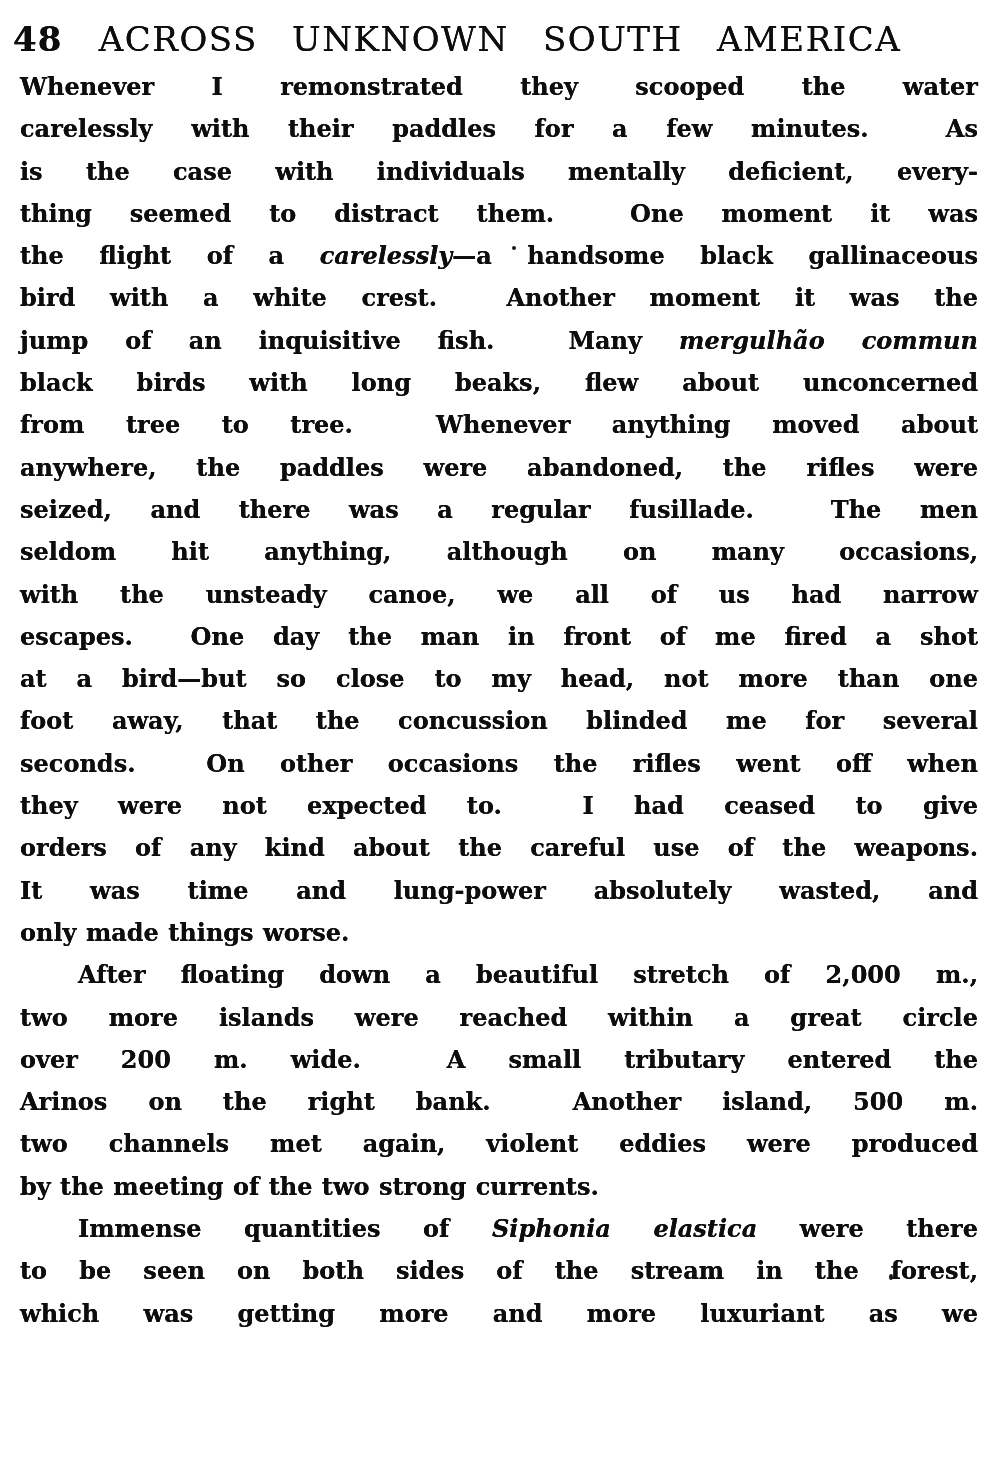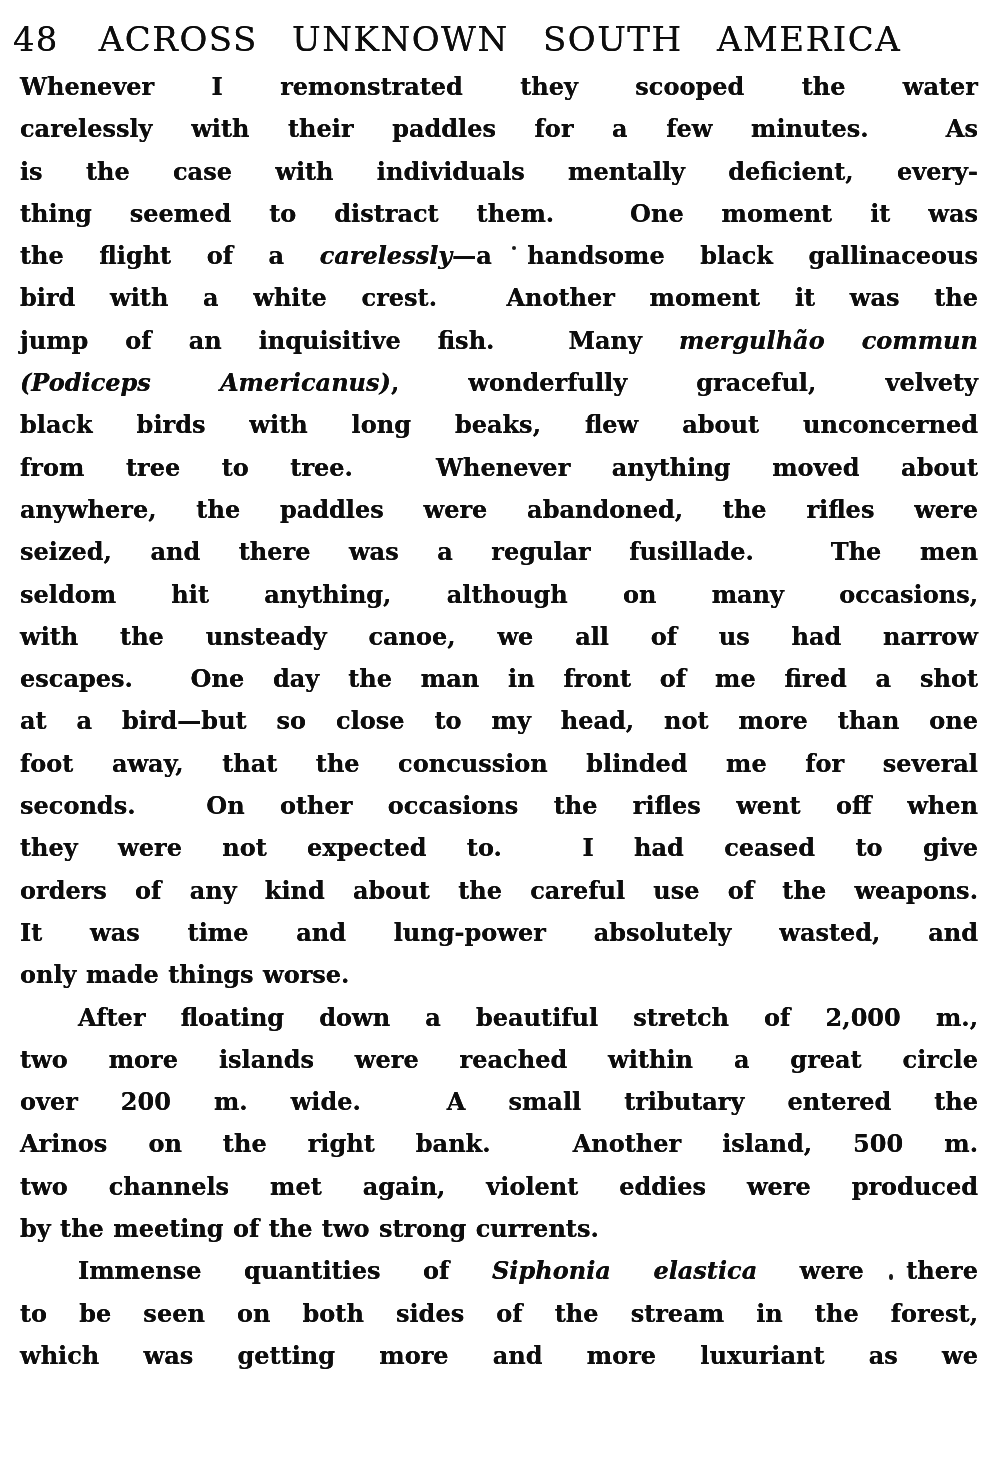--- a/index.html
+++ b/index.html
@@ -22,21 +22,21 @@
     left: 0;
     width: 1000px;
     height: 46px;
     line-height: 46px;
   }
   #page-num {
     position: absolute;
     left: 13px;
     top: 0;
     font-size: 34px;
-    font-weight: normal;
+    font-weight: bold;
     letter-spacing: 1px;
     text-shadow: 0 0 0.6px currentColor;
   }
   #head-title {
     display: block;
     text-align: center;
     font-size: 34px;
     font-weight: normal;
     letter-spacing: 1.5px;
     word-spacing: 22px;
@@ -87,21 +87,20 @@
   </div>
 
   <div id="body-text">
       <div class="line"><span>Whenever I remonstrated they scooped the water</span></div>
       <div class="line"><span>carelessly with their paddles for a few minutes.&nbsp; As</span></div>
       <div class="line"><span>is the case with individuals mentally deficient, every-</span></div>
       <div class="line"><span>thing seemed to distract them.&nbsp; One moment it was</span></div>
       <div class="line"><span>the flight of a </span><span class="it">carelessly</span><span>—a handsome black gallinaceous</span></div>
       <div class="line"><span>bird with a white crest.&nbsp; Another moment it was the</span></div>
       <div class="line"><span>jump of an inquisitive fish.&nbsp; Many </span><span class="it">mergulhão commun</span></div>
-      <div class="line"><span class="it">(Podiceps Americanus)</span><span>, wonderfully graceful, velvety</span></div>
       <div class="line"><span>black birds with long beaks, flew about unconcerned</span></div>
       <div class="line"><span>from tree to tree.&nbsp; Whenever anything moved about</span></div>
       <div class="line"><span>anywhere, the paddles were abandoned, the rifles were</span></div>
       <div class="line"><span>seized, and there was a regular fusillade.&nbsp; The men</span></div>
       <div class="line"><span>seldom hit anything, although on many occasions,</span></div>
       <div class="line"><span>with the unsteady canoe, we all of us had narrow</span></div>
       <div class="line"><span>escapes.&nbsp; One day the man in front of me fired a shot</span></div>
       <div class="line"><span>at a bird—but so close to my head, not more than one</span></div>
       <div class="line"><span>foot away, that the concussion blinded me for several</span></div>
       <div class="line"><span>seconds.&nbsp; On other occasions the rifles went off when</span></div>

